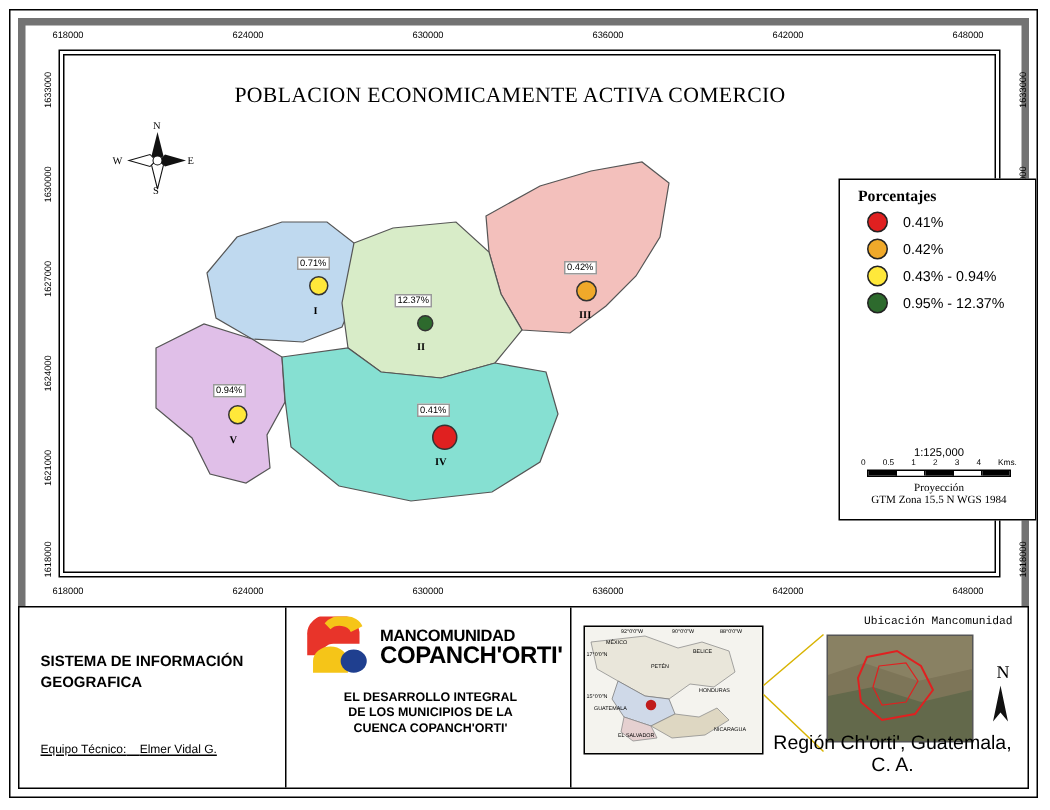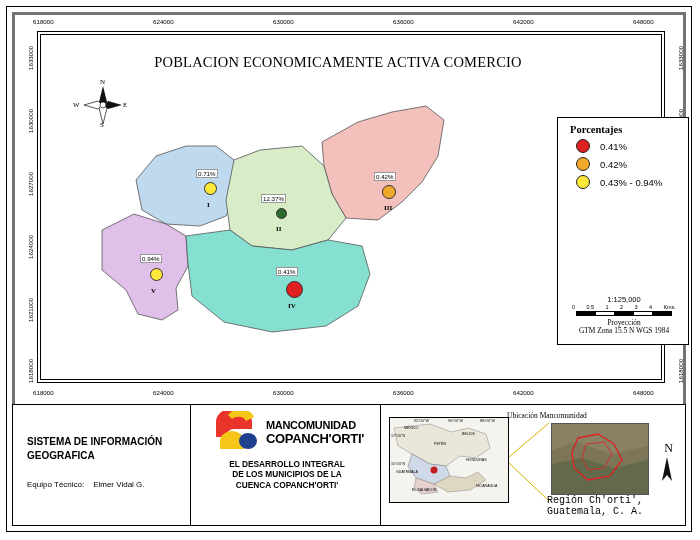--- a/index.html
+++ b/index.html
@@ -27,21 +27,21 @@
     box-sizing: border-box;
   }
   
   .map-panel {
     position: absolute;
     left: 12px;
     top: 12px;
     width: 674px;
     height: 462px;
     box-sizing: border-box;
-    border: 3px solid #737373;
+    border: 5px solid #737373;
     background: #ffffff;
   }
   .map-inner {
     position: absolute;
     left: 22px;
     top: 16px;
     width: 628px;
     height: 352px;
     border: 1px solid #000;
     box-sizing: border-box;
@@ -216,23 +216,24 @@
     left: 14px;
     top: 30px;
     font-size: 10px;
     font-weight: bold;
     font-family: "Liberation Sans", sans-serif;
     line-height: 1.35;
   }
   .sig-team {
     position: absolute;
     left: 14px;
-    top: 75px;
+    top: 90px;
     font-size: 8px;
     font-family: "Liberation Sans", sans-serif;
+    text-decoration: underline;
   }
   .logo-wrap {
     position: absolute;
     left: 8px;
     top: 6px;
     width: 176px;
     text-align: center;
   }
   .logo-text {
     font-size: 11px;
@@ -260,46 +261,46 @@
   }
   .mini-lab {
     position: absolute;
     font-size: 3.6px;
     font-family: "Liberation Sans", sans-serif;
     color: #000;
     white-space: nowrap;
   }
   .ubic-title {
     position: absolute;
-    right: 28px;
+    right: 10px;
     top: 6px;
     width: 150px;
-    text-align: left;
+    text-align: right;
     font-size: 7.5px;
-    font-family: Liberation Serif, serif;
+    font-family: Liberation Mono, monospace;
   }
   .photo-box {
     position: absolute;
     right: 36px;
     top: 18px;
     width: 98px;
     height: 72px;
     border: 1px solid #555;
     box-sizing: border-box;
     background: linear-gradient(160deg,#6b6551 0%,#8a7f62 35%,#5f6b4b 70%,#4d5540 100%);
     overflow: hidden;
   }
   .ubic-caption {
     position: absolute;
     right: 10px;
     bottom: 8px;
     width: 160px;
     text-align: center;
-    font-size: 10px;
-    font-family: Liberation Mono, monospace;
+    font-size: 13px;
+    font-family: Liberation Sans, sans-serif;
   }
   .north-n {
     position: absolute;
     right: 12px;
     top: 36px;
     font-size: 12px;
     font-family: "Liberation Serif", serif;
   }
 </style>
 </head>
@@ -397,20 +398,24 @@
           <span class="legend-dot" style="background:#e02020;"></span>
           <span class="legend-label">0.41%</span>
         </div>
         <div class="legend-row">
           <span class="legend-dot" style="background:#f0a92a;"></span>
           <span class="legend-label">0.42%</span>
         </div>
         <div class="legend-row">
           <span class="legend-dot" style="background:#ffe83a;"></span>
           <span class="legend-label">0.43% - 0.94%</span>
+        </div>
+        <div class="legend-row">
+          <span class="legend-dot" style="background:#2d6a2d;"></span>
+          <span class="legend-label">0.95% - 12.37%</span>
         </div>
 
         <div class="scale-box">
           <div class="scale-text">1:125,000</div>
           <div class="scale-nums">
             <span>0</span>
             <span>0.5</span>
             <span>1</span>
             <span>2</span>
             <span>3</span>
@@ -449,21 +454,21 @@
       <div class="logo-wrap">
         <div style="display:flex; align-items:center; justify-content:center; gap:4px;">
           <svg width="52" height="44" viewBox="0 0 52 44">
             <path d="M6,12 A18,14 0 0,1 42,10 L42,18 L24,18 A8,8 0 0,0 16,26 L6,26 Z" fill="#e8342a"></path>
             <path d="M10,30 A12,10 0 0,1 34,30 L34,38 L10,38 Z" fill="#f5c518"></path>
             <ellipse cx="38" cy="30" rx="9" ry="8" fill="#1f3f8f"></ellipse>
             <path d="M18,4 A14,10 0 0,1 44,6 L36,10 A8,6 0 0,0 22,8 Z" fill="#f5c518"></path>
           </svg>
           <div style="text-align:left; line-height:1.05;">
             <div class="logo-text">MANCOMUNIDAD</div>
-            <div class="logo-text" style="font-size:13px;">COPANCH'ORTI'</div>
+            <div class="logo-text" style="font-size:16px;">COPANCH'ORTI'</div>
           </div>
         </div>
         <div class="logo-caption">
           <div>EL DESARROLLO INTEGRAL</div>
           <div>DE LOS MUNICIPIOS DE LA</div>
           <div>CUENCA COPANCH'ORTI'</div>
         </div>
       </div>
     </div>
 

